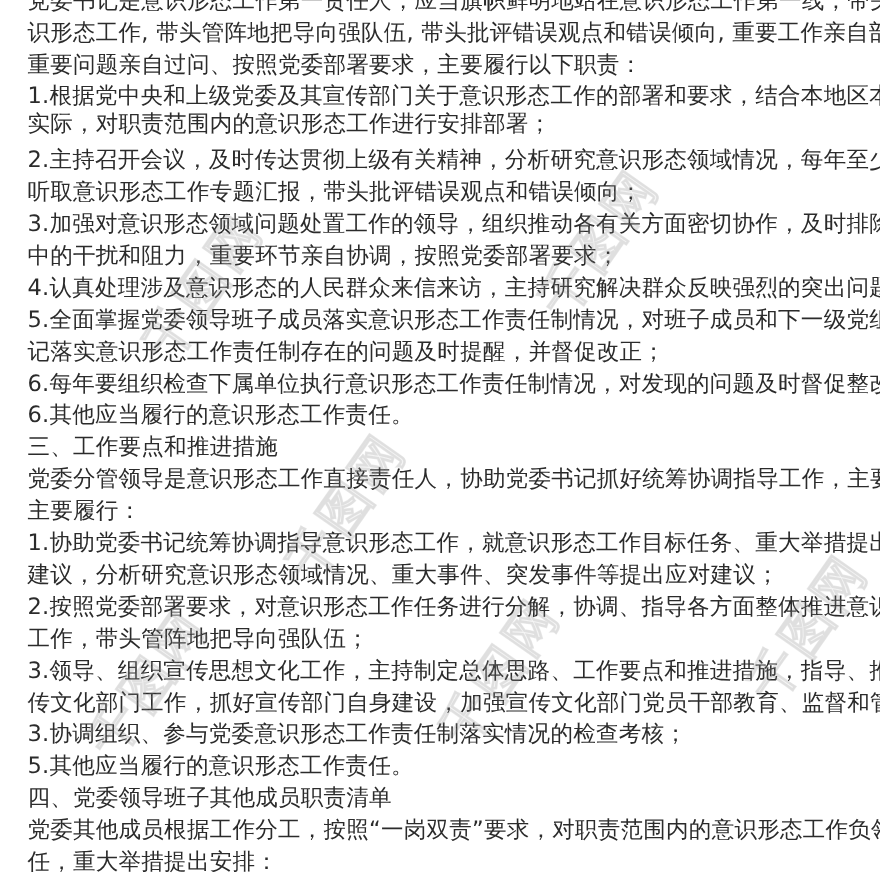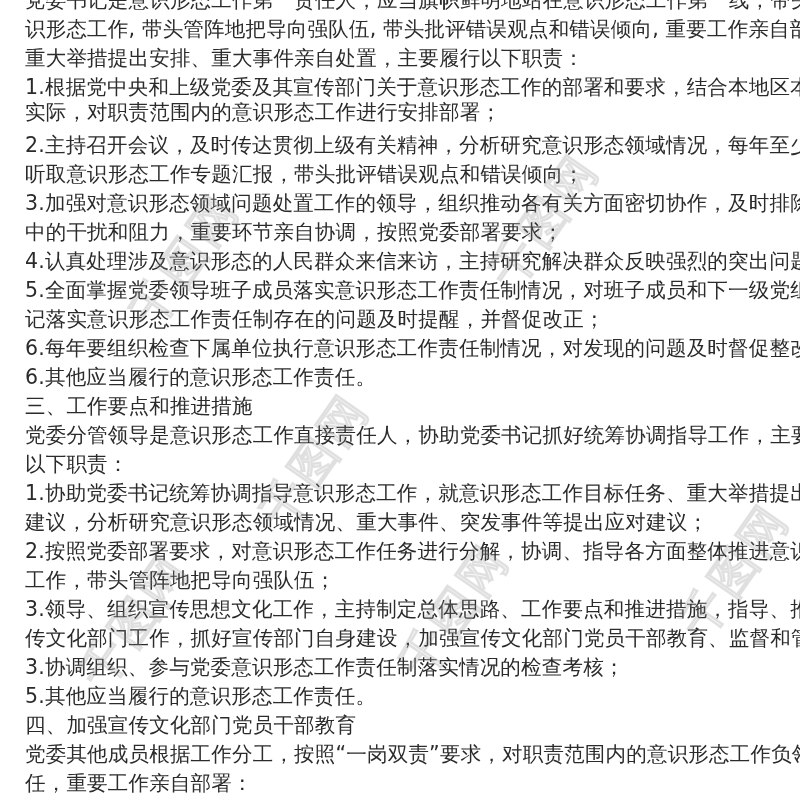--- a/index.html
+++ b/index.html
@@ -43,46 +43,46 @@
       pointer-events: none;
       letter-spacing: 4px;
     }
   </style>
 </head>
 <body>
 
 <div class="page">
   <div class="line" style="top:0px">党委书记是意识形态工作第一责任人，应当旗帜鲜明地站在意识形态工作第一线，带头抓意</div>
   <div class="line" style="top:29px">识形态工作, 带头管阵地把导向强队伍, 带头批评错误观点和错误倾向, 重要工作亲自部署、</div>
-  <div class="line" style="top:58px">重大举措提出安排、重大事件亲自处置，主要履行以下职责：</div>
+  <div class="line" style="top:58px">重要问题亲自过问、按照党委部署要求，主要履行以下职责：</div>
   <div class="line" style="top:87px">1.根据党中央和上级党委及其宣传部门关于意识形态工作的部署和要求，结合本地区本单位</div>
   <div class="line" style="top:112px">实际，对职责范围内的意识形态工作进行安排部署；</div>
   <div class="line" style="top:145px">2.主持召开会议，及时传达贯彻上级有关精神，分析研究意识形态领域情况，每年至少两次</div>
   <div class="line" style="top:174px">听取意识形态工作专题汇报，带头批评错误观点和错误倾向；</div>
   <div class="line" style="top:203px">3.加强对意识形态领域问题处置工作的领导，组织推动各有关方面密切协作，及时排除工作</div>
   <div class="line" style="top:232px">中的干扰和阻力，重要环节亲自协调，按照党委部署要求；</div>
   <div class="line" style="top:261px">4.认真处理涉及意识形态的人民群众来信来访，主持研究解决群众反映强烈的突出问题；</div>
   <div class="line" style="top:290px">5.全面掌握党委领导班子成员落实意识形态工作责任制情况，对班子成员和下一级党组织书</div>
   <div class="line" style="top:319px">记落实意识形态工作责任制存在的问题及时提醒，并督促改正；</div>
   <div class="line" style="top:348px">6.每年要组织检查下属单位执行意识形态工作责任制情况，对发现的问题及时督促整改；</div>
   <div class="line" style="top:377px">6.其他应当履行的意识形态工作责任。</div>
   <div class="line" style="top:406px">三、工作要点和推进措施</div>
   <div class="line" style="top:435px">党委分管领导是意识形态工作直接责任人，协助党委书记抓好统筹协调指导工作，主要履行</div>
-  <div class="line" style="top:464px">以下职责：</div>
+  <div class="line" style="top:464px">主要履行：</div>
   <div class="line" style="top:493px">1.协助党委书记统筹协调指导意识形态工作，就意识形态工作目标任务、重大举措提出安排</div>
   <div class="line" style="top:522px">建议，分析研究意识形态领域情况、重大事件、突发事件等提出应对建议；</div>
   <div class="line" style="top:551px">2.按照党委部署要求，对意识形态工作任务进行分解，协调、指导各方面整体推进意识形态</div>
   <div class="line" style="top:580px">工作，带头管阵地把导向强队伍；</div>
   <div class="line" style="top:609px">3.领导、组织宣传思想文化工作，主持制定总体思路、工作要点和推进措施，指导、推动宣</div>
   <div class="line" style="top:638px">传文化部门工作，抓好宣传部门自身建设，加强宣传文化部门党员干部教育、监督和管理；</div>
   <div class="line" style="top:667px">3.协调组织、参与党委意识形态工作责任制落实情况的检查考核；</div>
   <div class="line" style="top:696px">5.其他应当履行的意识形态工作责任。</div>
-  <div class="line" style="top:725px">四、加强宣传文化部门党员干部教育</div>
+  <div class="line" style="top:725px">四、党委领导班子其他成员职责清单</div>
   <div class="line" style="top:754px">党委其他成员根据工作分工，按照“一岗双责”要求，对职责范围内的意识形态工作负领导责</div>
-  <div class="line" style="top:783px">任，重要工作亲自部署：</div>
+  <div class="line" style="top:783px">任，重大举措提出安排：</div>
   <div class="line" style="top:812px">1.协助党委书记和分管领导抓好上级关于意识形态工作部署要求的贯彻落实，结合分管的业</div>
 </div>
 
 <div class="watermark" style="left:110px; top:230px;">千图网</div>
 <div class="watermark" style="left:470px; top:190px;">千图网</div>
 <div class="watermark" style="left:240px; top:430px;">千图网</div>
 <div class="watermark" style="left:60px;  top:590px;">千图网</div>
 <div class="watermark" style="left:380px; top:580px;">千图网</div>
 <div class="watermark" style="left:660px; top:540px;">千图网</div>
 

